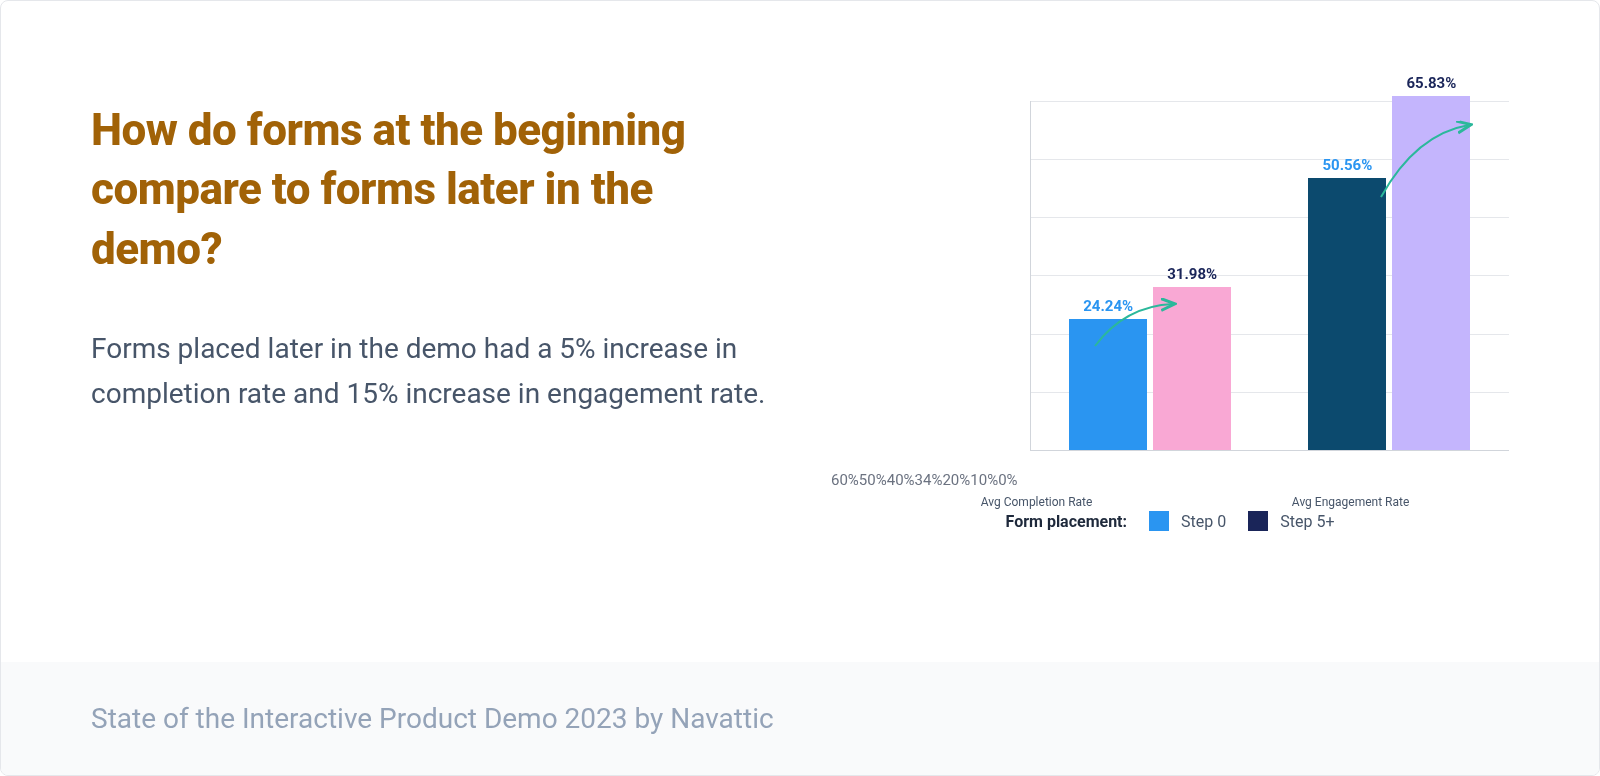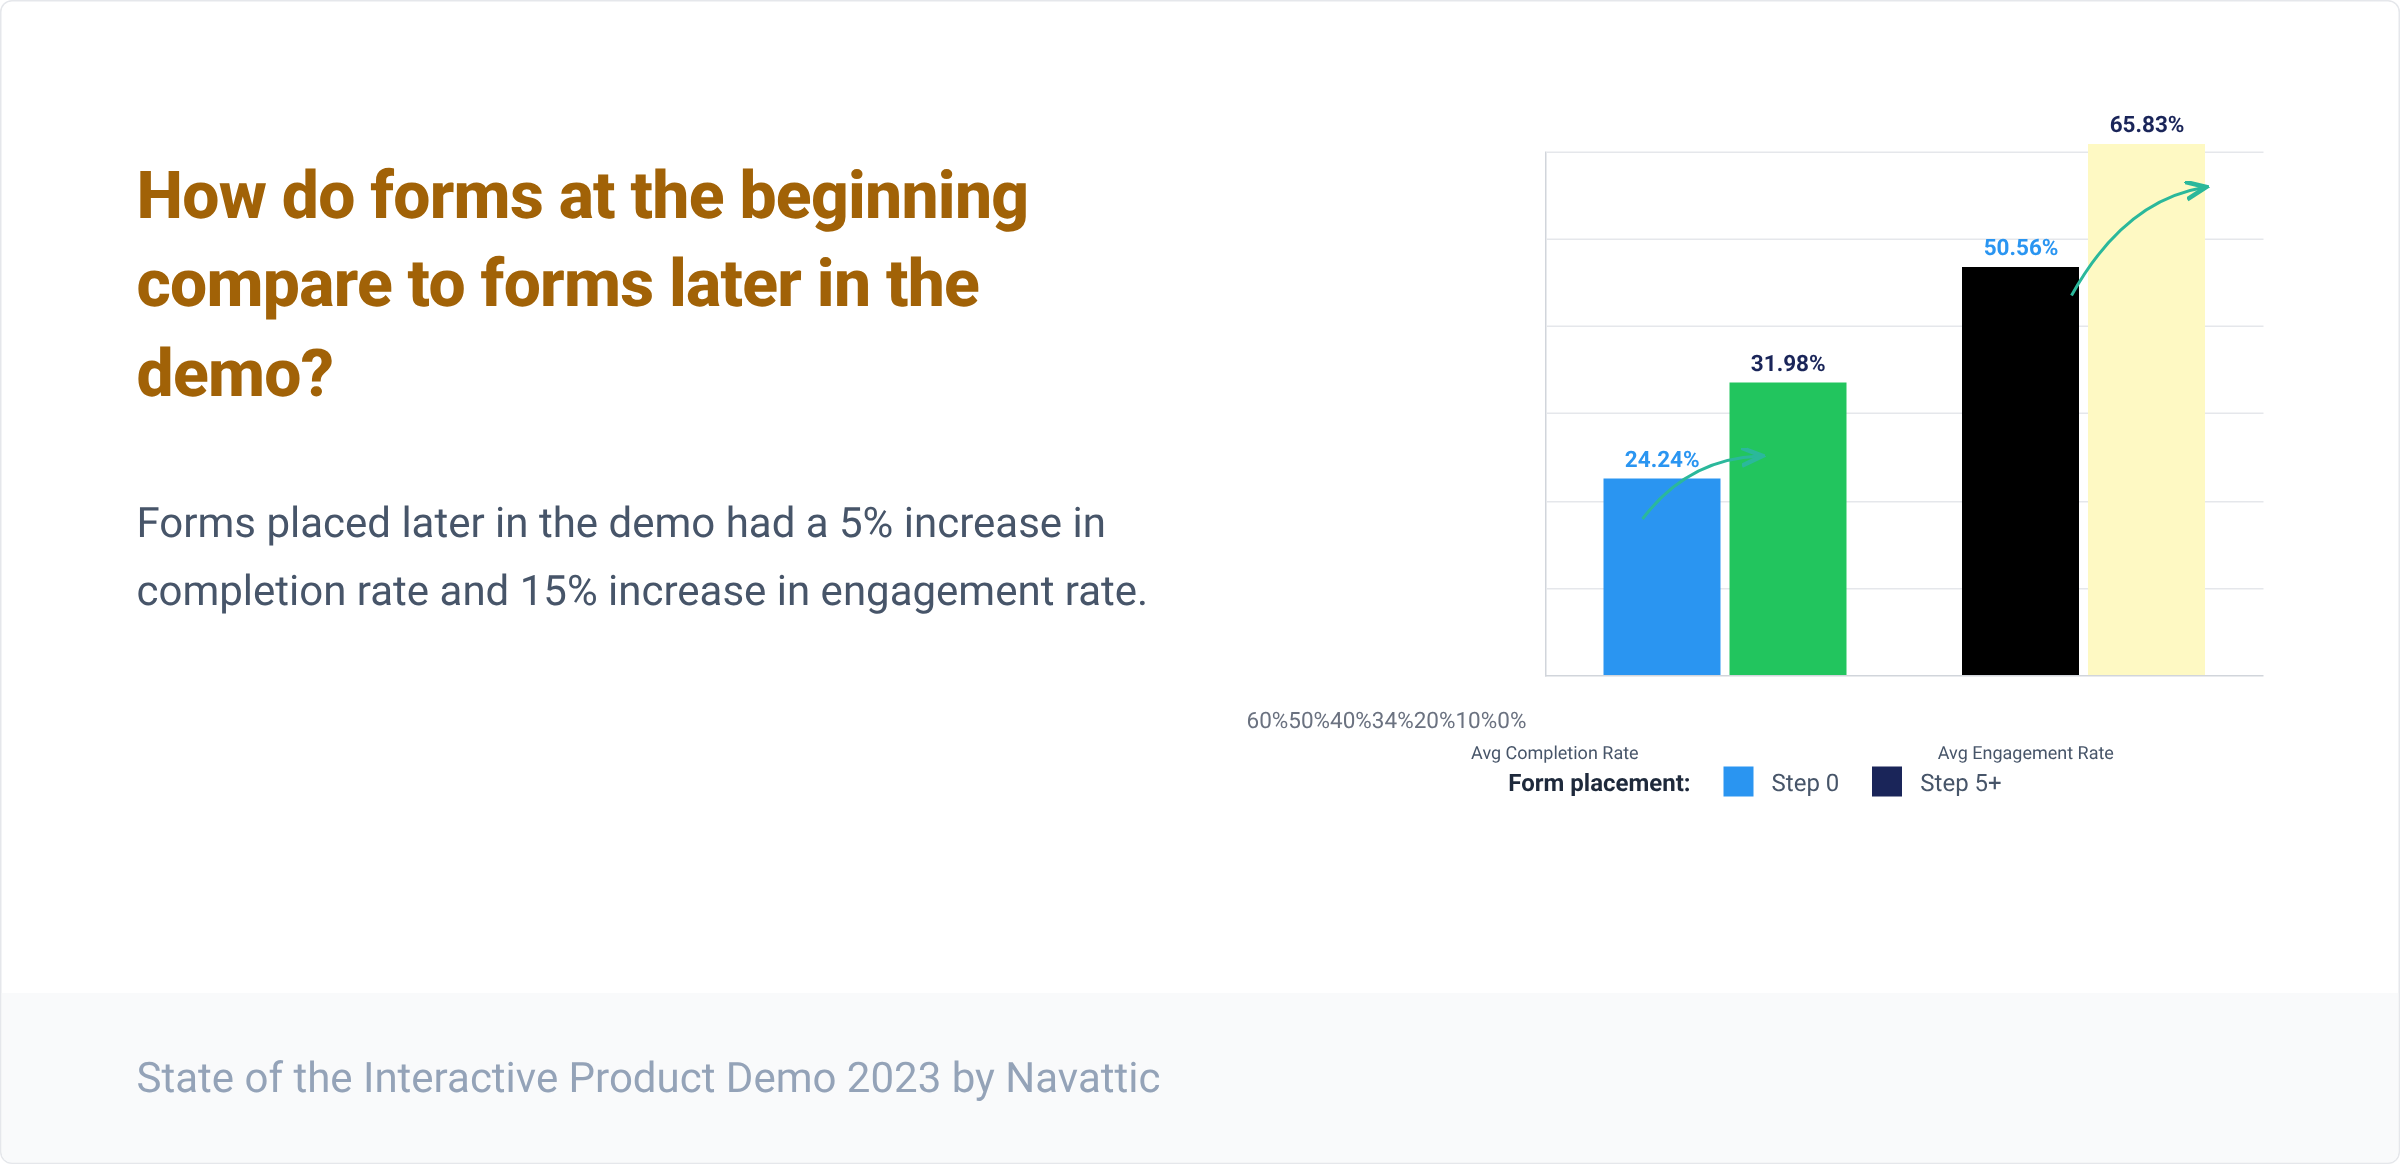--- a/index.html
+++ b/index.html
@@ -161,29 +161,29 @@
             <div class="gridline"></div>
             <div class="gridline"></div>
             <div class="gridline"></div>
             <div class="gridline"></div>
           </div>
         <div class="bars" id="bars">
             <div class="bar-group">
               <div class="bar" style="height: 130.523px; background: rgb(42, 149, 241);">
                 <div class="bar-label" style="color: rgb(42, 149, 241);">24.24%</div>
               </div>
-              <div class="bar" style="height: 195px; background: #22c55e;">
+              <div class="bar" style="height: 163px; background: #f9a8d4;">
                 <div class="bar-label" style="color: rgb(26, 37, 89);">31.98%</div>
               </div>
             </div>
             <div class="bar-group">
-              <div class="bar" style="height: 272.246px; background: #000000;">
+              <div class="bar" style="height: 272.246px; background: #0c4a6e;">
                 <div class="bar-label" style="color: rgb(42, 149, 241);">50.56%</div>
               </div>
-              <div class="bar" style="height: 354.469px; background: #fef9c3; text-align: center;">
+              <div class="bar" style="height: 354.469px; background: #c4b5fd; text-align: center;">
                 <div class="bar-label" style="color: rgb(26, 37, 89);">65.83%</div>
               </div>
             </div>
           </div>
         <svg class="arrow" id="arrow1" width="100" height="60" style="left:54px; top:195px;">
           <defs>
               <marker id="ah1" markerWidth="8" markerHeight="8" refX="6" refY="3" orient="auto">
                 <path d="M0,0 L7,3 L0,6" fill="none" stroke="#2bb89b" stroke-width="1.5"></path>
               </marker>
             </defs>

